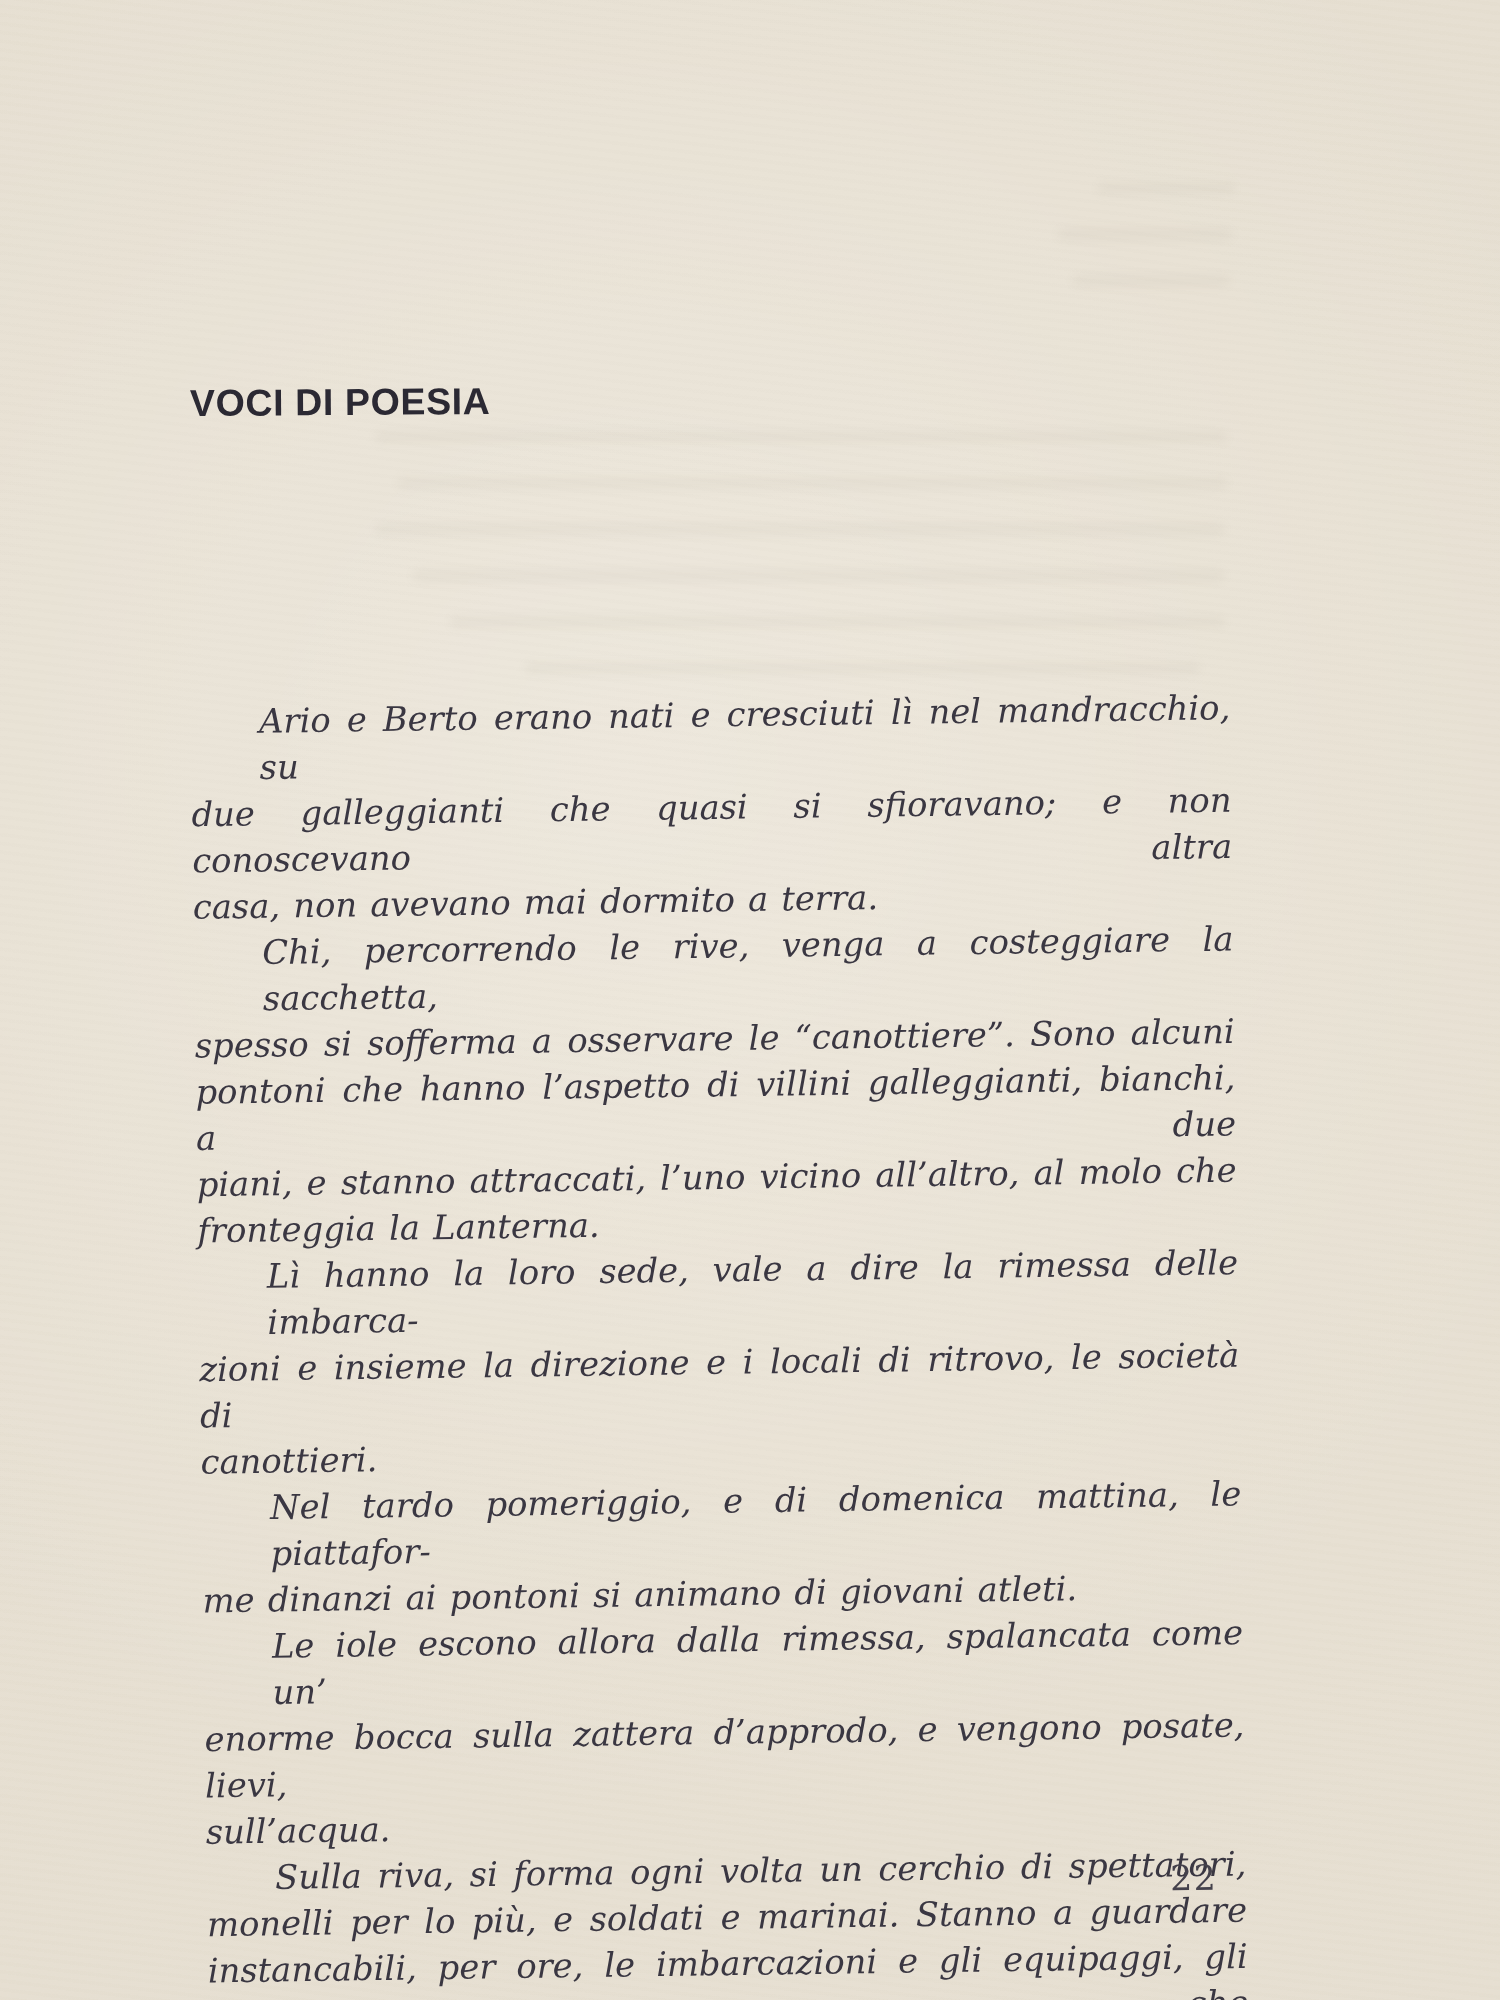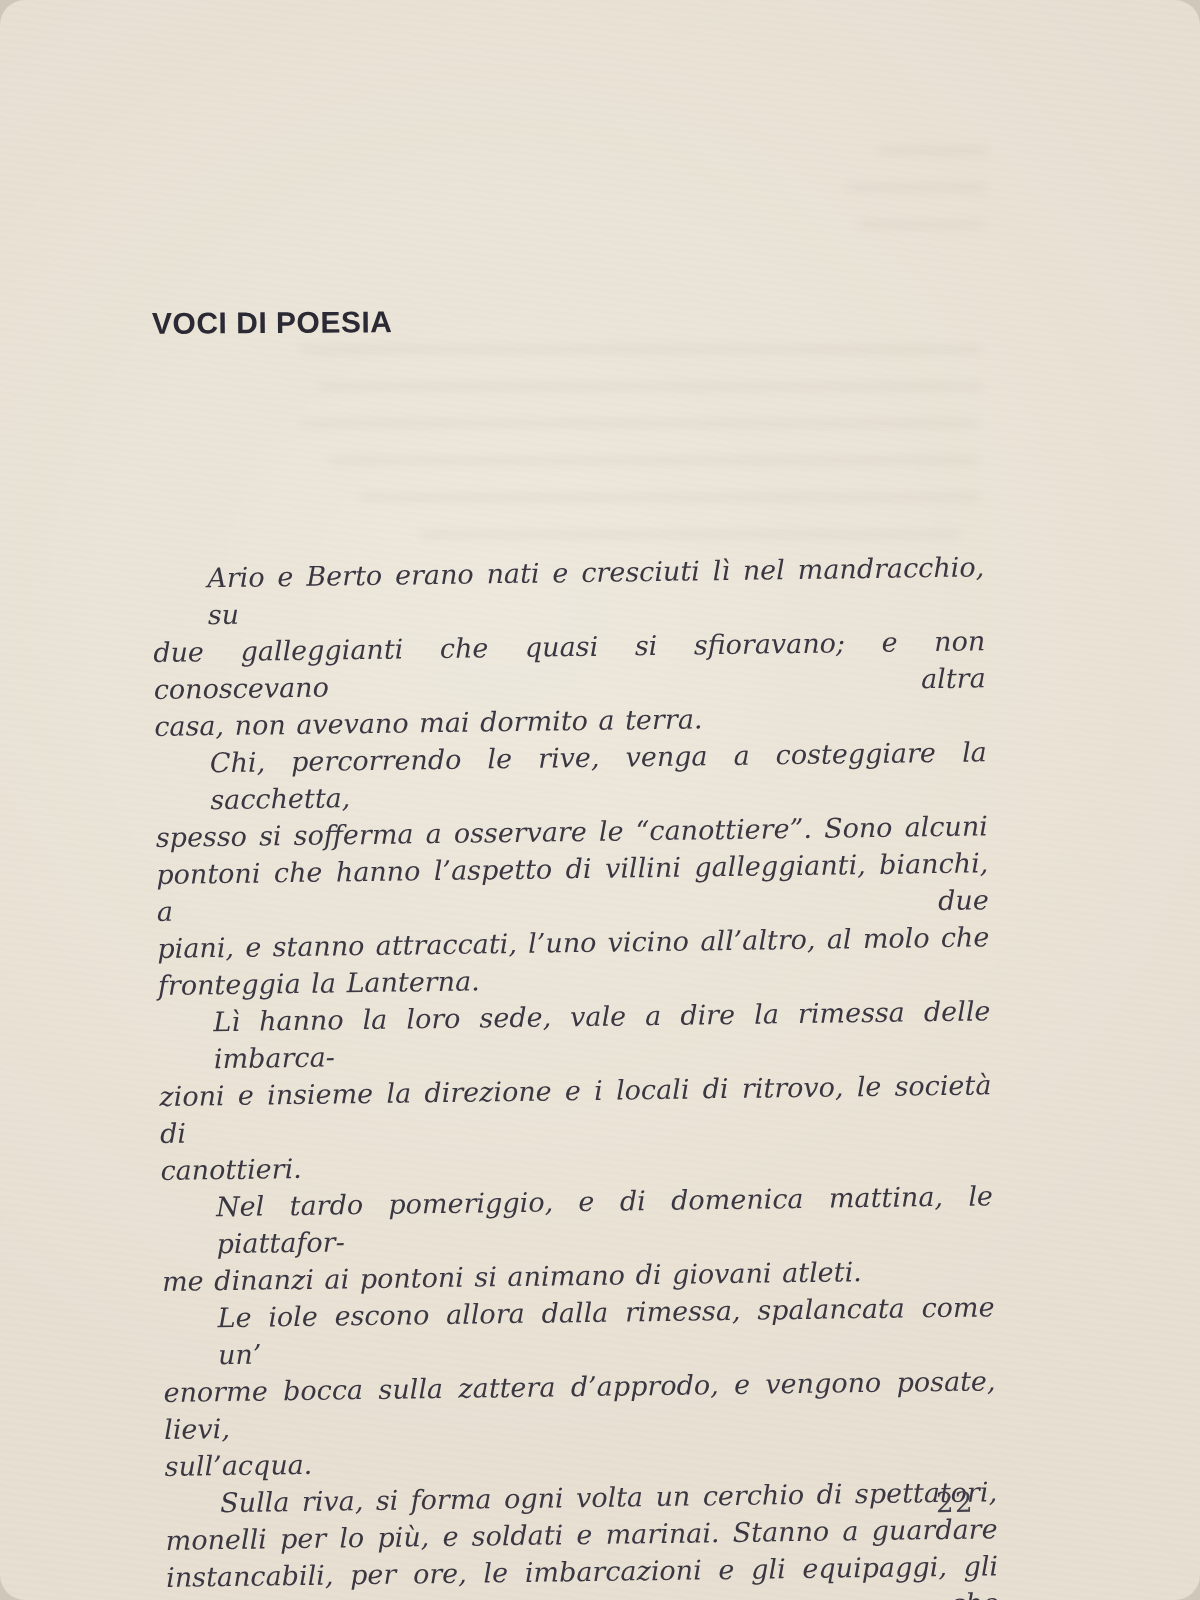--- a/index.html
+++ b/index.html
@@ -9,21 +9,20 @@
   }
   .photo {
     position: relative;
     width: 1200px;
     height: 1600px;
     overflow: hidden;
     background:
       radial-gradient(ellipse 120% 90% at 42% 38%, rgba(255,255,255,0.22) 0%, rgba(255,255,255,0.0) 60%),
       radial-gradient(ellipse 140% 120% at 50% 50%, #e9e2d4 0%, #e6dfd1 55%, #dfd7c8 88%, #d9d1c1 100%);
     font-family: "DejaVu Serif", serif;
-    border-radius: 25px;
   }
   
   .grain {
     position: absolute;
     inset: 0;
     background:
       repeating-linear-gradient(7deg, rgba(120,110,95,0.012) 0 3px, rgba(255,255,255,0.012) 3px 7px);
     pointer-events: none;
   }
   

